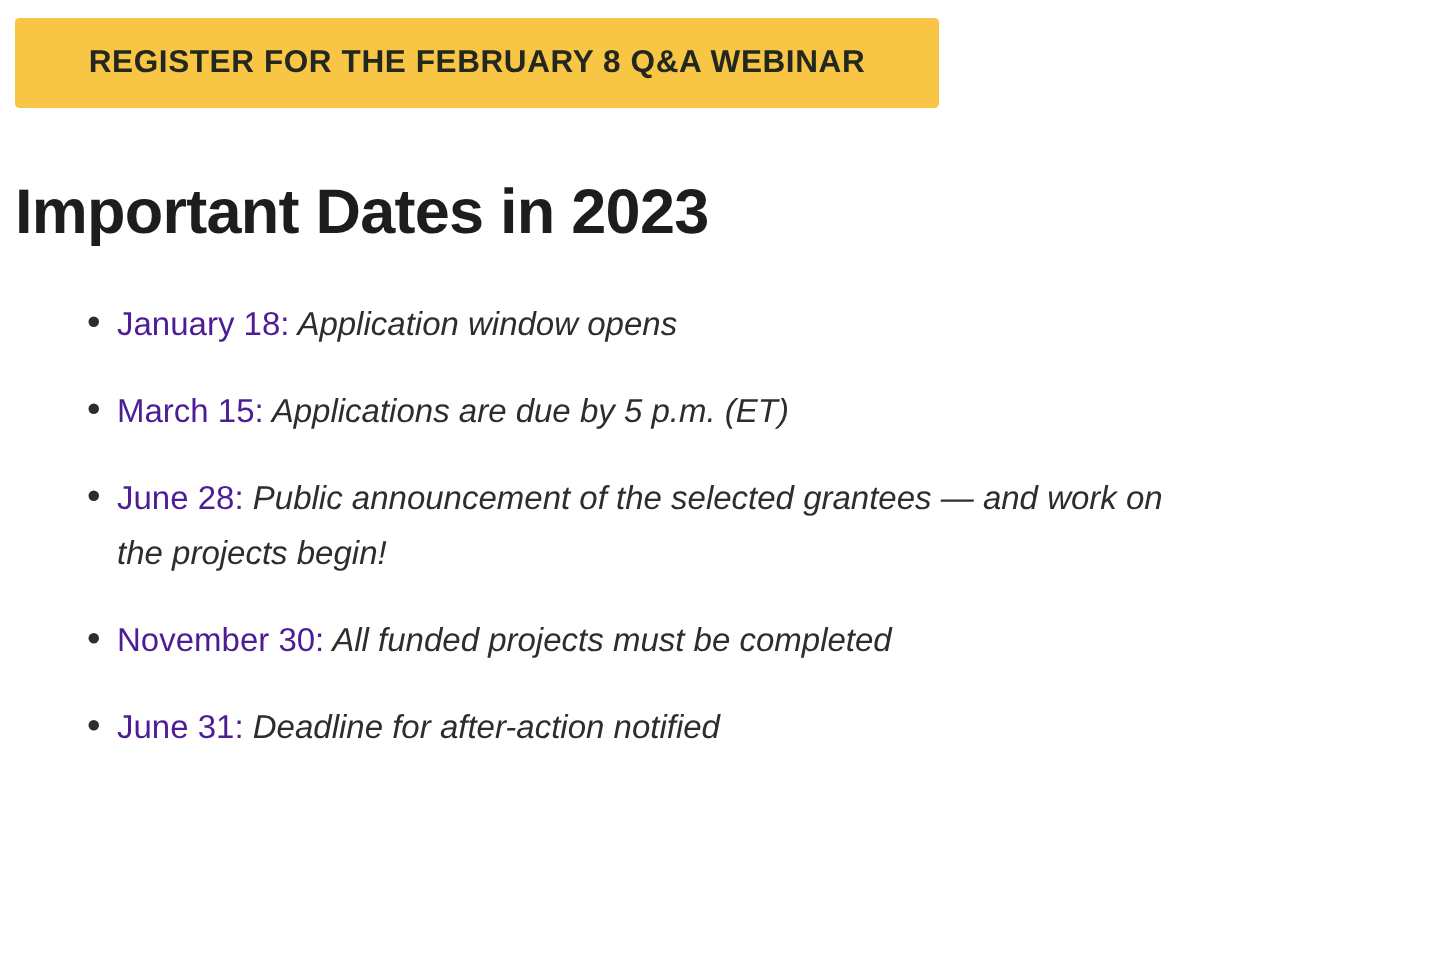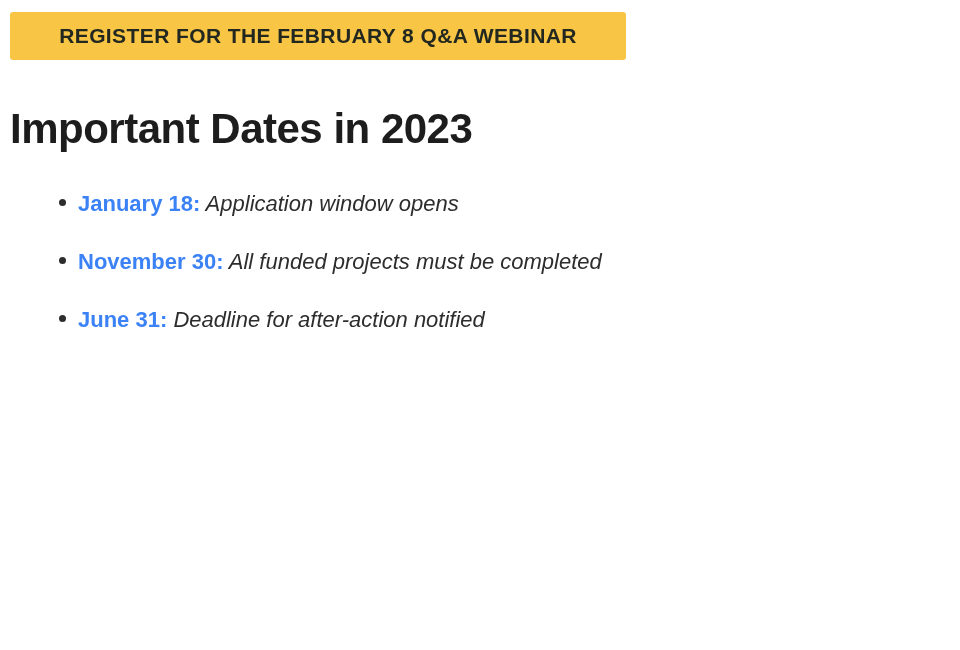--- a/index.html
+++ b/index.html
@@ -15,21 +15,21 @@
     background: #ffffff;
     overflow: hidden;
     box-sizing: border-box;
     padding: 12px 10px 0 10px;
   }
   .register-btn {
     display: flex;
     align-items: center;
     justify-content: center;
     width: 616px;
-    height: 48px;
+    height: 60px;
     background: #F8C545;
     border: none;
     border-radius: 3px;
     color: #22281f;
     font-family: "Liberation Sans", "DejaVu Sans", sans-serif;
     font-weight: 700;
     font-size: 21px;
     letter-spacing: 0.4px;
     cursor: pointer;
     text-align: center;
@@ -59,22 +59,22 @@
   ul.dates-list li .bullet {
     position: absolute;
     left: -19px;
     top: 14px;
     width: 7px;
     height: 7px;
     border-radius: 50%;
     background: #2d2d2d;
   }
   ul.dates-list li strong {
-    font-weight: 700;
-    color: #3b82f6;
+    font-weight: 400;
+    color: #4c1d95;
   }
   ul.dates-list li .desc {
     white-space: pre-line;
     font-style: italic;
   }
 </style>
 </head>
 <body>
 
 <div class="page">
@@ -83,20 +83,29 @@
 
   <h1 class="page-title">Important Dates in 2023</h1>
 
   <ul class="dates-list">
     <li>
       <span class="bullet"></span>
       <strong>January 18:</strong><span class="desc"> Application window opens</span>
     </li>
     <li>
       <span class="bullet"></span>
+      <strong>March 15:</strong><span class="desc"> Applications are due by 5 p.m. (ET)</span>
+    </li>
+    <li>
+      <span class="bullet"></span>
+      <strong>June 28:</strong><span class="desc"> Public announcement of the selected grantees — and work on
+the projects begin!</span>
+    </li>
+    <li>
+      <span class="bullet"></span>
       <strong>November 30:</strong><span class="desc"> All funded projects must be completed</span>
     </li>
     <li>
       <span class="bullet"></span>
       <strong>June 31:</strong><span class="desc"> Deadline for after-action notified</span>
     </li>
   </ul>
 
 </div>
 

